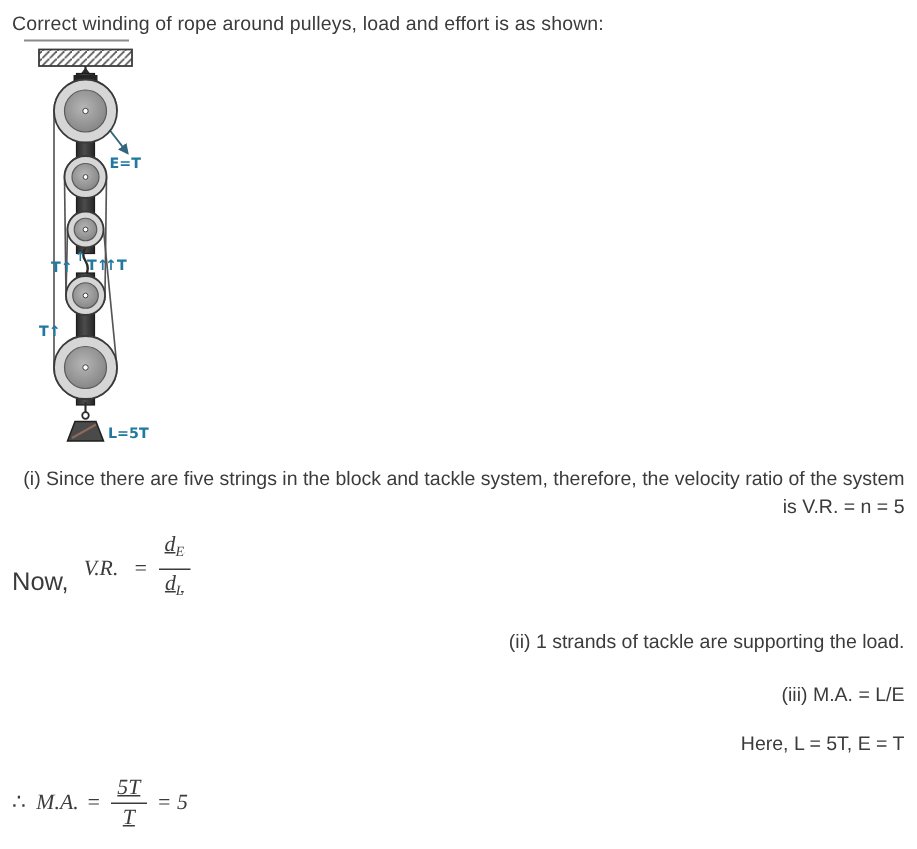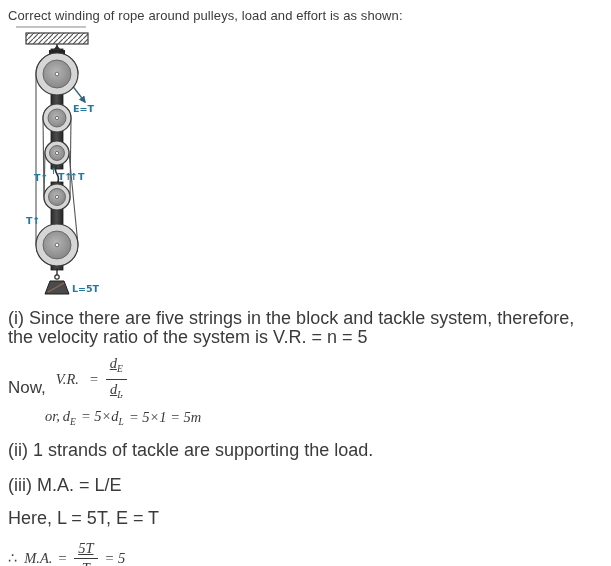--- a/index.html
+++ b/index.html
@@ -9,21 +9,21 @@
     color:#3b3b3b;
     padding:6px 8px 0 8px;
   }
   .title { font-size:13px; letter-spacing:0.1px; padding-top:2px; }
   .diagram-wrap { margin-top:1px; height:274px; }
   svg text.tlabel {
     font-family:"DejaVu Sans","Liberation Sans",sans-serif;
     font-size:9.5px; font-weight:bold; fill:#2279a0;
   }
   svg text.tlabel.small { font-size:8.5px; }
-  .para { font-size:18px; line-height:19px; max-width:597px; }
+  .para { font-size:13px; line-height:19px; max-width:597px;text-align:right; }
   .p-i   { margin-top:11px; }
   .p-ii  { margin-top:14px; }
   .p-iii { margin-top:16px; }
   .p-here{ margin-top:14px; }
   .eq-row {
     display:flex; align-items:center;
     font-family:"Liberation Serif","DejaVu Serif",serif;
     font-style:italic; font-size:14.5px; color:#3b3b3b;
   }
   .eq-block { margin-top:8px; }
@@ -151,25 +151,20 @@
 <div class="eq-block">
   <div class="eq-row">
     <span class="now-label">Now,</span>
     <span class="eq-gap" style="margin-left:10px">V.R.</span>
     <span class="eq-gap">=</span>
     <span class="frac">
       <span class="num"><span>d</span><sub>E</sub></span>
       <span class="den"><span>d</span><sub>L</sub></span>
     </span>
   </div>
-  <div class="eq-row or-line">
-    <span><span>or, d</span><sub>E</sub></span>
-    <span class="eq-gap"><span>= 5×d</span><sub>L</sub></span>
-    <span>= 5×1 = 5m</span>
-  </div>
 </div>
 
 <div class="para p-ii">(ii) 1 strands of tackle are supporting the load.</div>
 <div class="para p-iii">(iii) M.A. = L/E</div>
 <div class="para p-here">Here, L = 5T, E = T</div>
 
 <div class="eq-row ma-line">
   <span class="therefore">∴</span>
   <span>M.A.</span>
   <span class="eq-gap">=</span>

